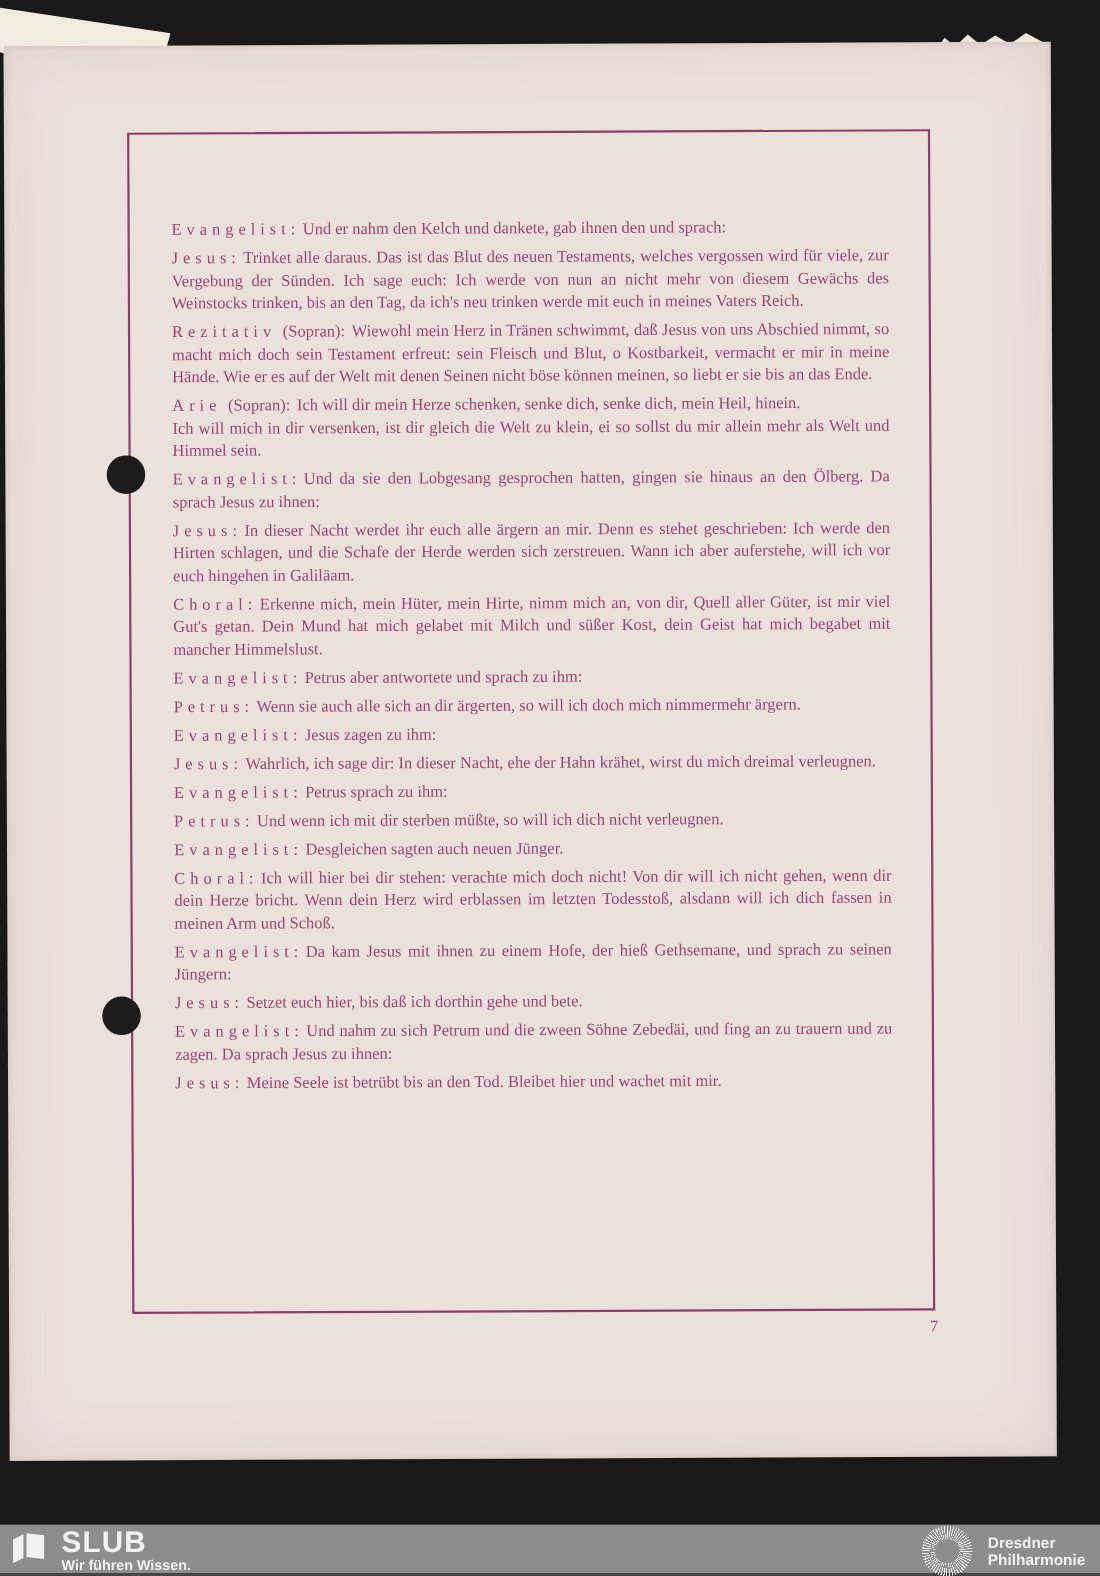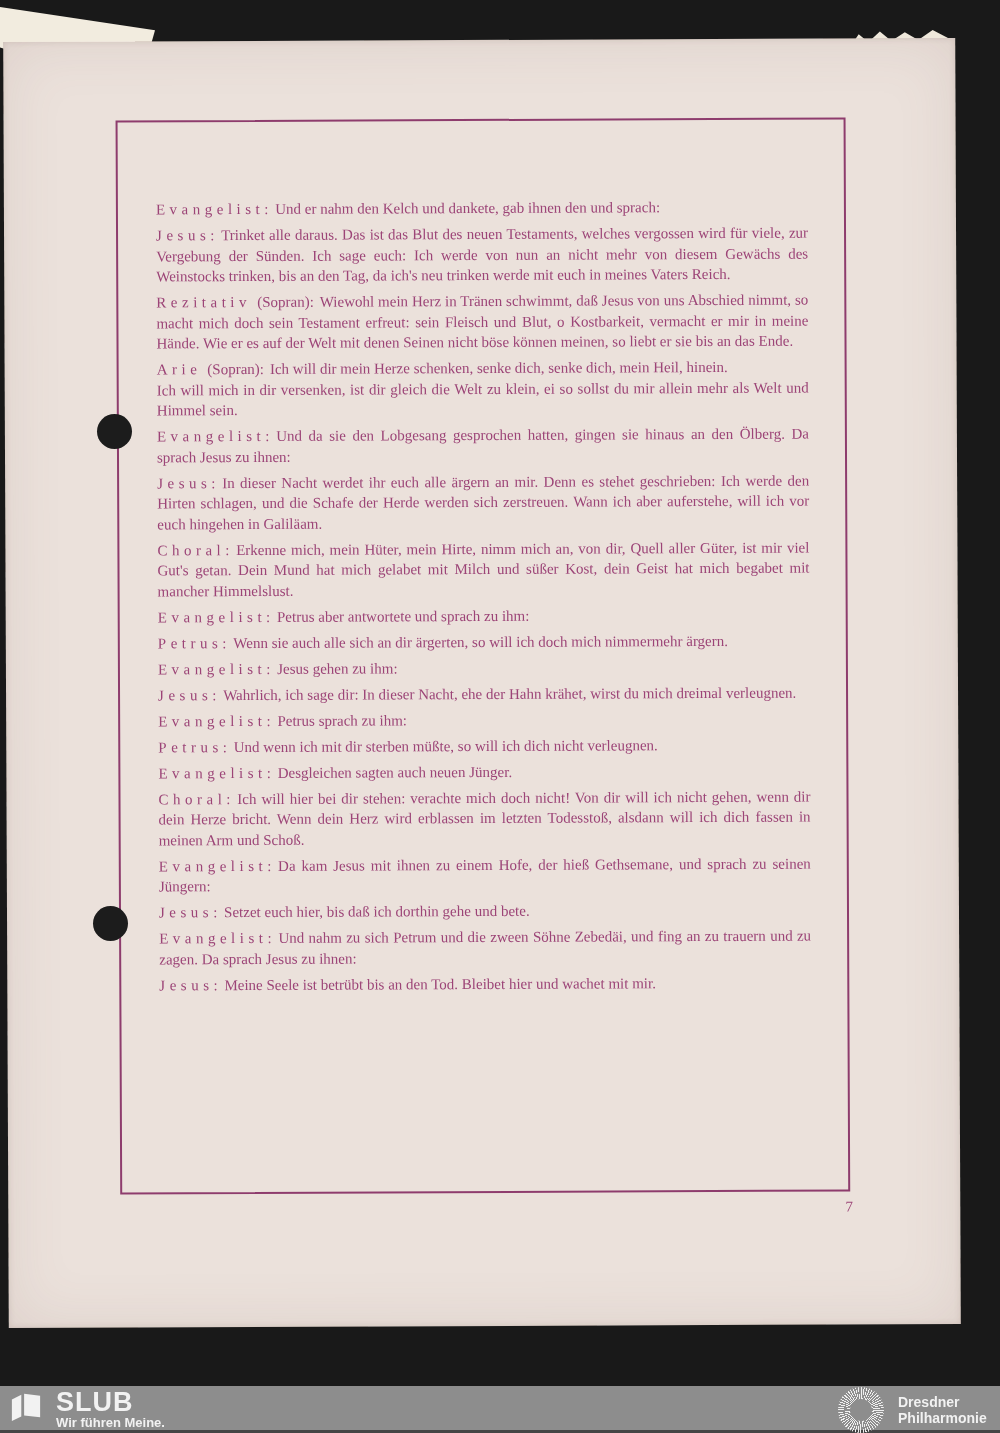--- a/index.html
+++ b/index.html
@@ -101,21 +101,21 @@
     <p class="para"><span class="sp-label">Evangelist:</span><span class="p-text">Und er nahm den Kelch und dankete, gab ihnen den und sprach:</span></p>
         <p class="para"><span class="sp-label">Jesus:</span><span class="p-text">Trinket alle daraus. Das ist das Blut des neuen Testaments, welches vergossen wird für viele, zur Vergebung der Sünden. Ich sage euch: Ich werde von nun an nicht mehr von diesem Gewächs des Weinstocks trinken, bis an den Tag, da ich's neu trinken werde mit euch in meines Vaters Reich.</span></p>
         <p class="para"><span class="sp-label">Rezitativ</span><span class="sp-suffix"> (Sopran):</span><span class="p-text">Wiewohl mein Herz in Tränen schwimmt, daß Jesus von uns Abschied nimmt, so macht mich doch sein Testament erfreut: sein Fleisch und Blut, o Kostbarkeit, vermacht er mir in meine Hände. Wie er es auf der Welt mit denen Seinen nicht böse können meinen, so liebt er sie bis an das Ende.</span></p>
         <p class="para"><span class="sp-label">Arie</span><span class="sp-suffix"> (Sopran):</span><span class="p-text">Ich will dir mein Herze schenken, senke dich, senke dich, mein Heil, hinein.</span></p>
         <p class="para cont"><span class="p-text">Ich will mich in dir versenken, ist dir gleich die Welt zu klein, ei so sollst du mir allein mehr als Welt und Himmel sein.</span></p>
         <p class="para"><span class="sp-label">Evangelist:</span><span class="p-text">Und da sie den Lobgesang gesprochen hatten, gingen sie hinaus an den Ölberg. Da sprach Jesus zu ihnen:</span></p>
         <p class="para"><span class="sp-label">Jesus:</span><span class="p-text">In dieser Nacht werdet ihr euch alle ärgern an mir. Denn es stehet geschrieben: Ich werde den Hirten schlagen, und die Schafe der Herde werden sich zerstreuen. Wann ich aber auferstehe, will ich vor euch hingehen in Galiläam.</span></p>
         <p class="para"><span class="sp-label">Choral:</span><span class="p-text">Erkenne mich, mein Hüter, mein Hirte, nimm mich an, von dir, Quell aller Güter, ist mir viel Gut's getan. Dein Mund hat mich gelabet mit Milch und süßer Kost, dein Geist hat mich begabet mit mancher Himmelslust.</span></p>
         <p class="para"><span class="sp-label">Evangelist:</span><span class="p-text">Petrus aber antwortete und sprach zu ihm:</span></p>
         <p class="para"><span class="sp-label">Petrus:</span><span class="p-text">Wenn sie auch alle sich an dir ärgerten, so will ich doch mich nimmermehr ärgern.</span></p>
-        <p class="para"><span class="sp-label">Evangelist:</span><span class="p-text">Jesus gehen zu ihm:</span></p>
+        <p class="para"><span class="sp-label">Evangelist:</span><span class="p-text">Jesus zagen zu ihm:</span></p>
         <p class="para"><span class="sp-label">Jesus:</span><span class="p-text">Wahrlich, ich sage dir: In dieser Nacht, ehe der Hahn krähet, wirst du mich dreimal verleugnen.</span></p>
         <p class="para"><span class="sp-label">Evangelist:</span><span class="p-text">Petrus sprach zu ihm:</span></p>
         <p class="para"><span class="sp-label">Petrus:</span><span class="p-text">Und wenn ich mit dir sterben müßte, so will ich dich nicht verleugnen.</span></p>
         <p class="para"><span class="sp-label">Evangelist:</span><span class="p-text">Desgleichen sagten auch neuen Jünger.</span></p>
         <p class="para"><span class="sp-label">Choral:</span><span class="p-text">Ich will hier bei dir stehen: verachte mich doch nicht! Von dir will ich nicht gehen, wenn dir dein Herze bricht. Wenn dein Herz wird erblassen im letzten Todesstoß, alsdann will ich dich fassen in meinen Arm und Schoß.</span></p>
         <p class="para"><span class="sp-label">Evangelist:</span><span class="p-text">Da kam Jesus mit ihnen zu einem Hofe, der hieß Gethsemane, und sprach zu seinen Jüngern:</span></p>
         <p class="para"><span class="sp-label">Jesus:</span><span class="p-text">Setzet euch hier, bis daß ich dorthin gehe und bete.</span></p>
         <p class="para"><span class="sp-label">Evangelist:</span><span class="p-text">Und nahm zu sich Petrum und die zween Söhne Zebedäi, und fing an zu trauern und zu zagen. Da sprach Jesus zu ihnen:</span></p>
         <p class="para"><span class="sp-label">Jesus:</span><span class="p-text">Meine Seele ist betrübt bis an den Tod. Bleibet hier und wachet mit mir.</span></p>
       </div>
@@ -127,21 +127,21 @@
   <div class="hole h2"></div>
 
   <div class="footer">
     <div class="slub">
       <svg class="book-icon" width="32" height="30" viewBox="0 0 34 30">
         <polygon points="2,7 12,2 12,25 2,30" fill="#f2f2f2"></polygon>
         <polygon points="15,1 32,3 32,26 15,24" fill="#f2f2f2"></polygon>
       </svg>
       <div class="slub-text">
         <div class="slub-name">SLUB</div>
-        <div class="slub-tagline">Wir führen Meine.</div>
+        <div class="slub-tagline">Wir führen Wissen.</div>
       </div>
     </div>
 
     <div class="partner">
       <div class="burst"></div>
       <div class="partner-text">
         <div>Dresdner</div>
         <div>Philharmonie</div>
       </div>
     </div>

